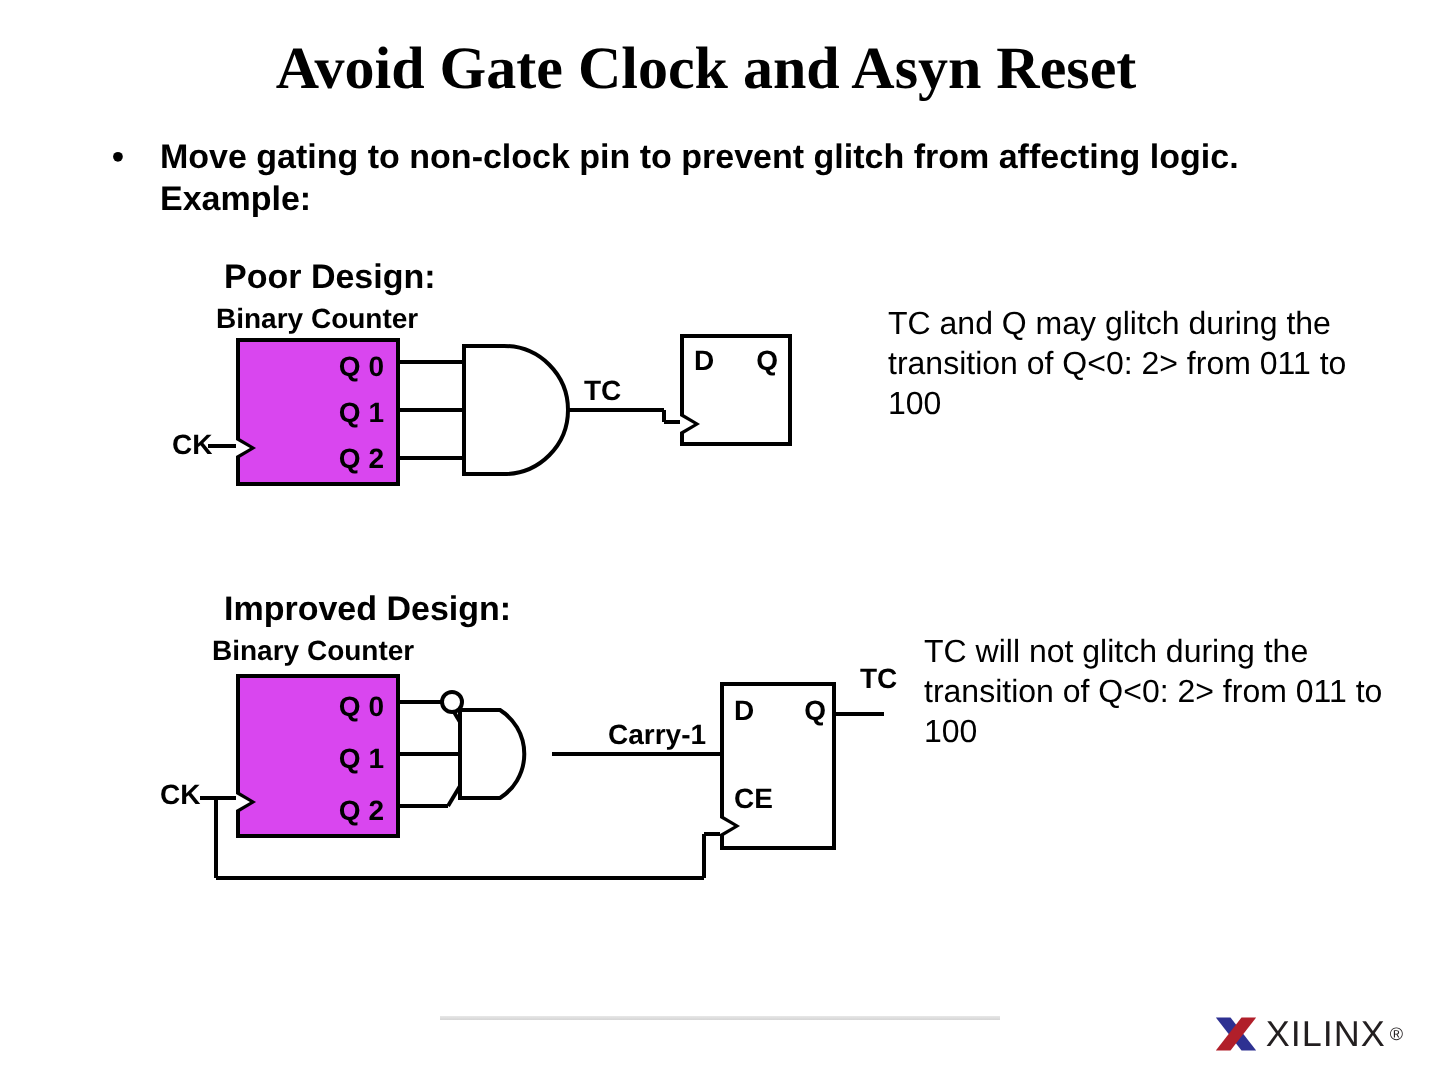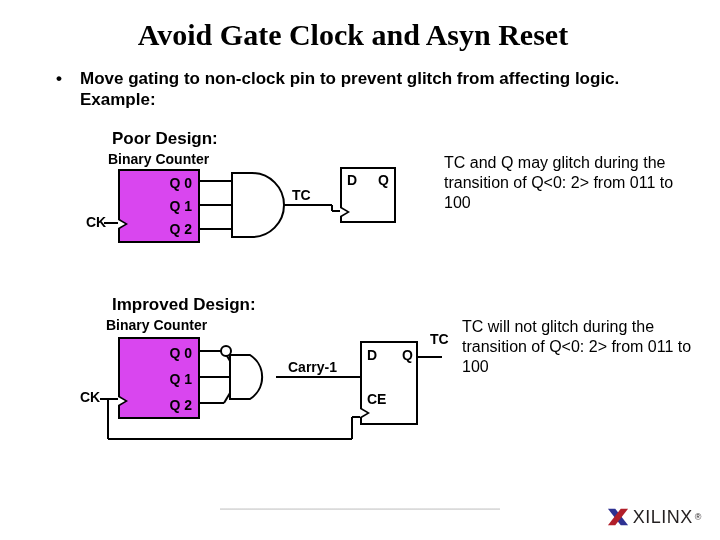--- a/index.html
+++ b/index.html
@@ -165,21 +165,21 @@
     <line x1="224" y1="86" x2="230" y2="76" stroke="#000" stroke-width="2"></line>
 
     <path d="M230 38 L250 38 A26 26 0 0 1 250 82 L230 82 Z" fill="#fff" stroke="#000" stroke-width="2"></path>
     <circle cx="226" cy="34" r="5" fill="#fff" stroke="#000" stroke-width="2"></circle>
 
     <line x1="276" y1="60" x2="360" y2="60" stroke="#000" stroke-width="2"></line>
 
     <line x1="418" y1="40" x2="442" y2="40" stroke="#000" stroke-width="2"></line>
   </svg>
 
-  <div class="sig-label" style="left:288px; top:42px;">Carry-1</div>
+  <div class="sig-label" style="left:304px; top:42px;">Carry-1</div>
 
   <div class="ff-box" style="left:360px; top:24px; width:58px; height:84px;">
     <span style="left:5px; top:4px;">D</span>
     <span style="right:3px; top:4px;">Q</span>
     <span style="left:5px; top:48px;">CE</span>
     <div class="clk-tri" style="left:-2px; top:64px;"></div>
   </div>
   <div class="sig-label" style="left:430px; top:14px;">TC</div>
 
   <div class="note" style="left:462px; top:0;">TC will not glitch during the transition of Q&lt;0: 2&gt; from 011 to 100</div>

